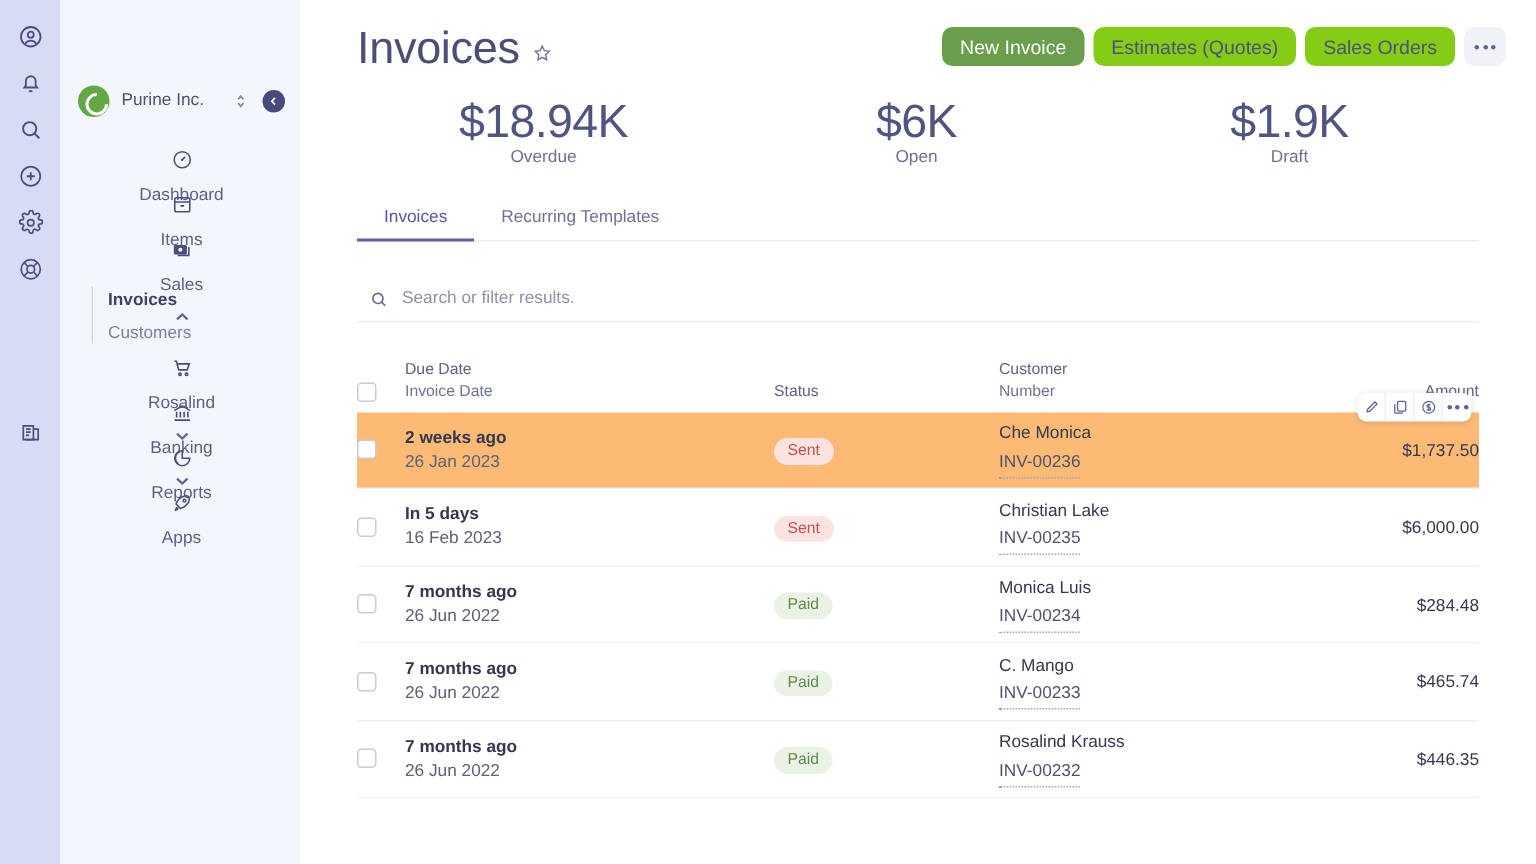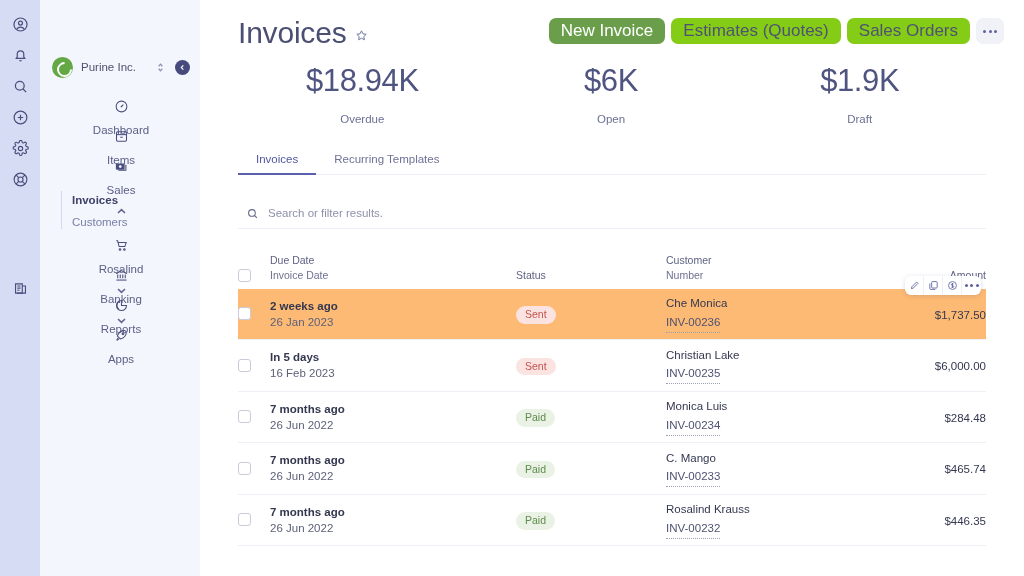--- a/index.html
+++ b/index.html
@@ -162,21 +162,21 @@
     font-weight: normal;
     color: #4b4f73;
     letter-spacing: -0.2px;
   }
   .star-icon { color: #6b70a0; display: flex; margin-top: 4px; cursor: pointer; }
 
   .actions { display: flex; align-items: center; gap: 6px; padding-top: 4px; }
   .btn {
     border: none;
     border-radius: 7px;
-    font-size: 17px;
+    font-size: 13px;
     font-family: "Liberation Sans", sans-serif;
     padding: 0 12px;
     height: 26px;
     cursor: pointer;
     white-space: nowrap;
   }
   .btn-primary { background: #6a9e4b; color: #ffffff; }
   .btn-ghost { background: #84cc16; color: #4e5273; }
   .btn-more {
     background: #f1f2f7;
@@ -195,21 +195,21 @@
   .kpi-value {
     font-size: 31px;
     color: #4f5480;
     font-weight: normal;
     letter-spacing: -0.4px;
     line-height: 1.12;
   }
   .kpi-label {
     font-size: 11.5px;
     color: #6c7192;
-    margin-top: 14px;
+    margin-top: 0;
   }
 
   
   .tabs-wrap {
     margin: 22px 38px 0 38px;
     border-bottom: 1px solid #eceef5;
     display: flex;
     position: relative;
   }
   .tab {

